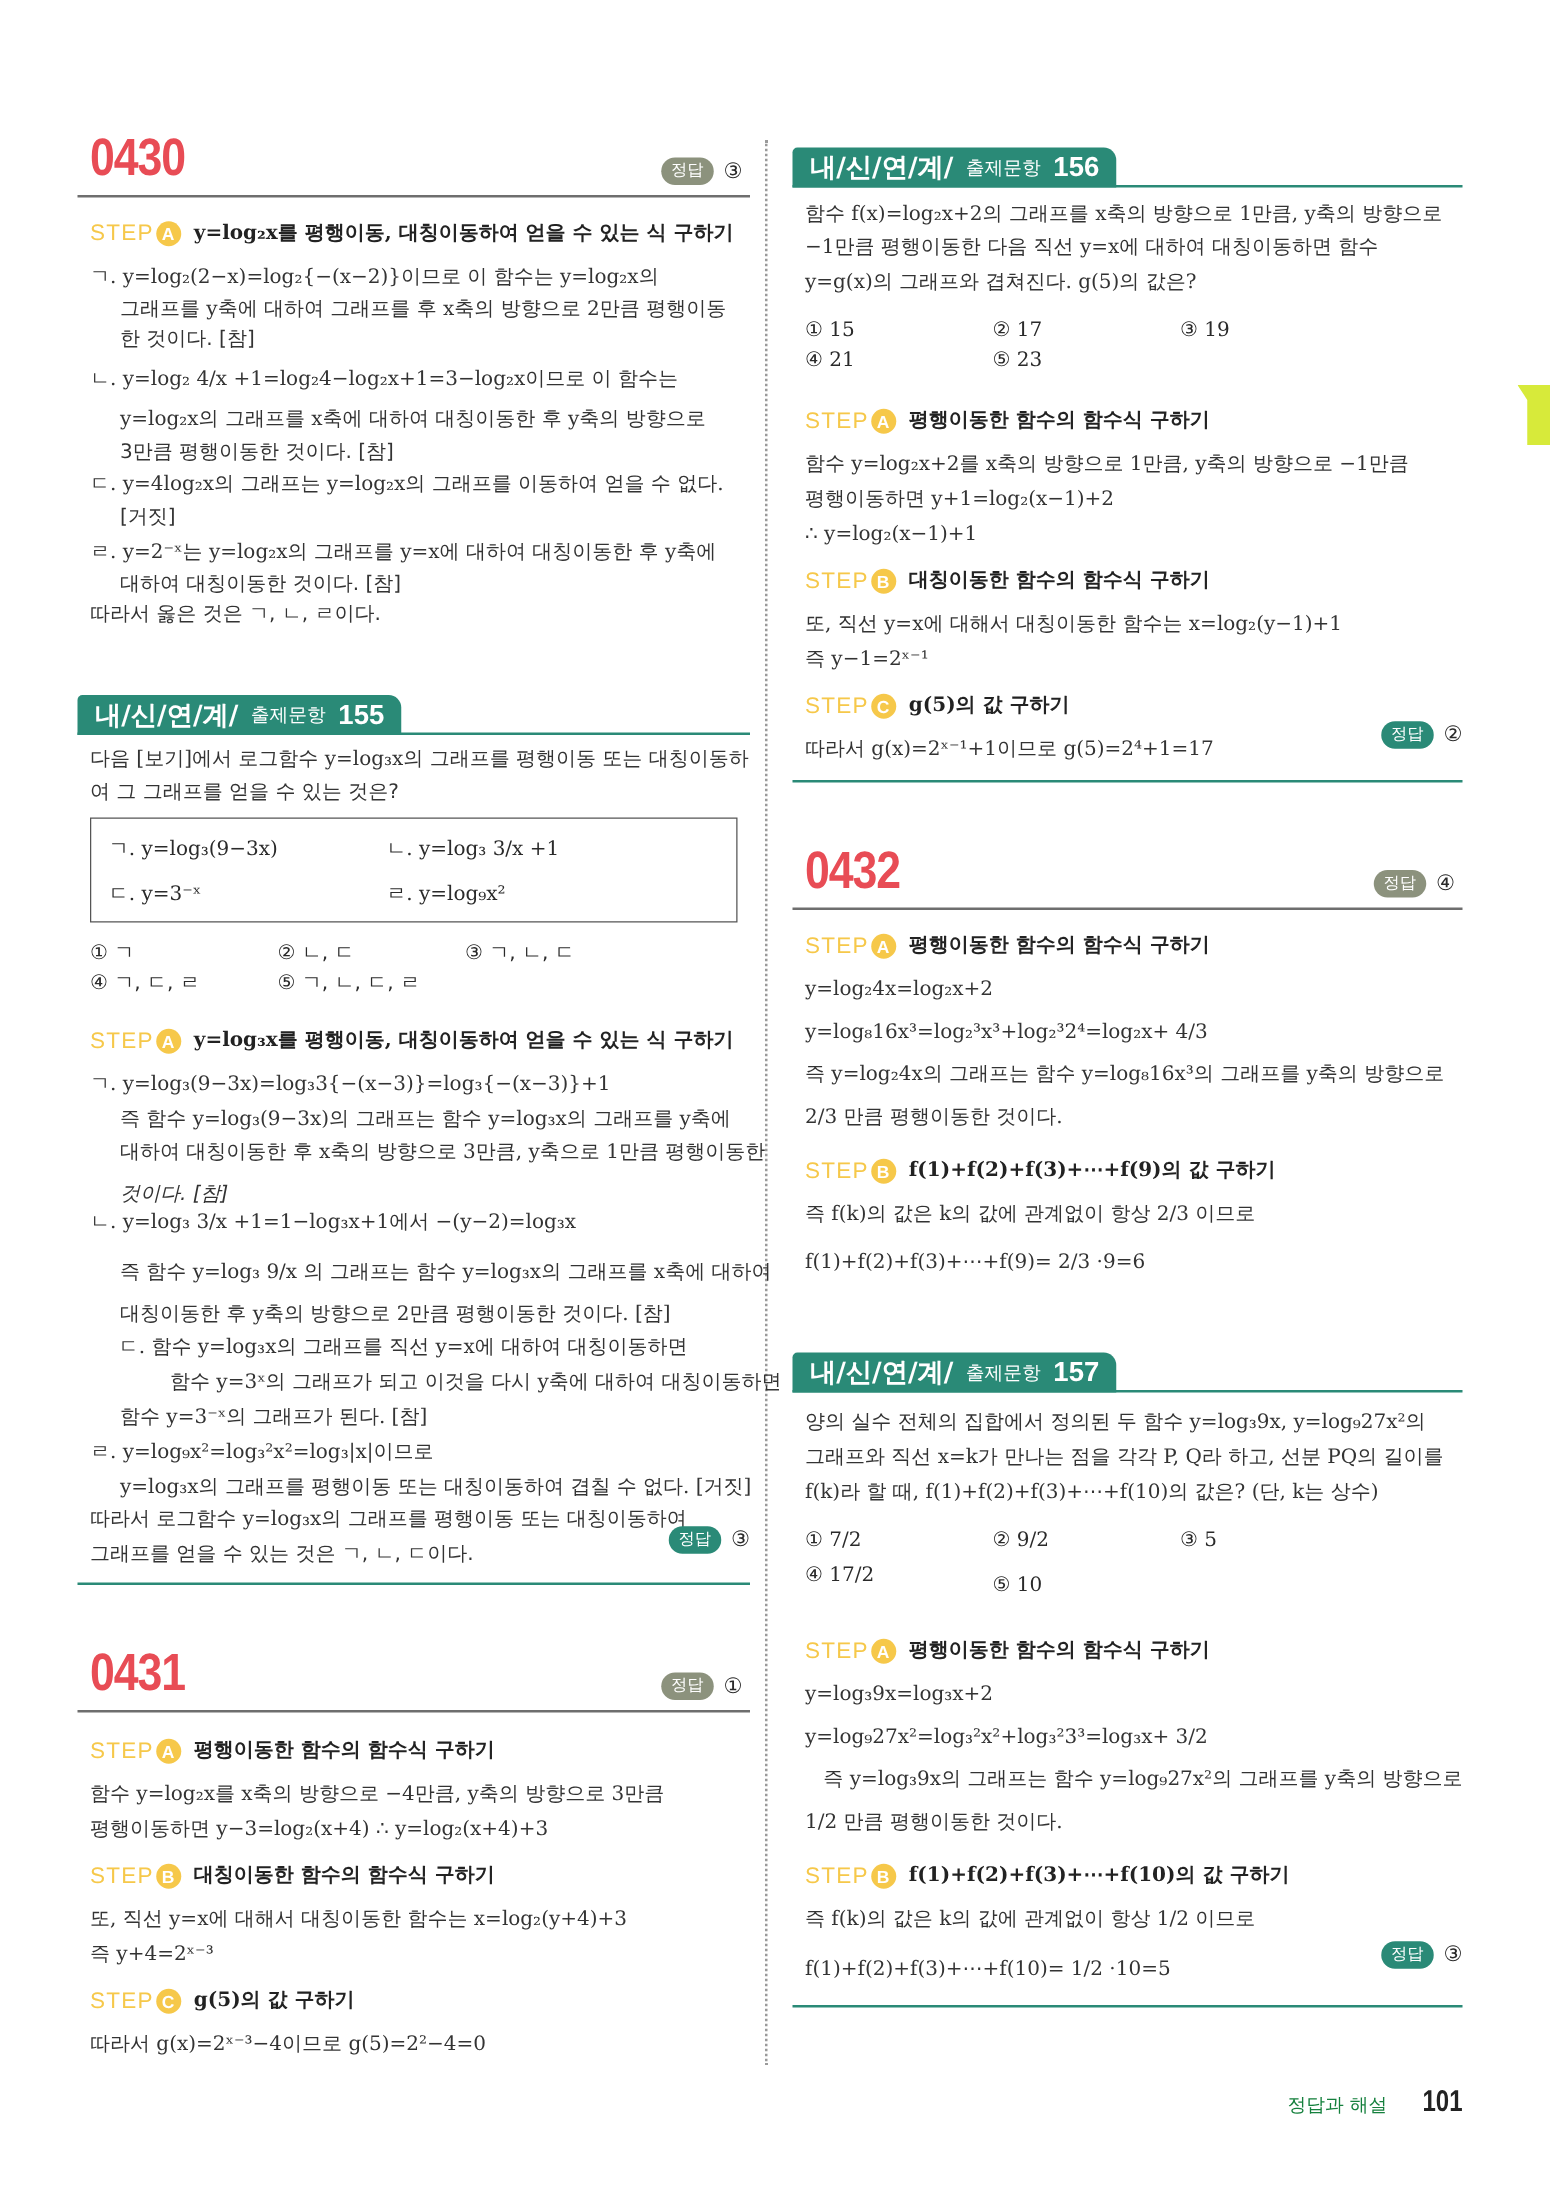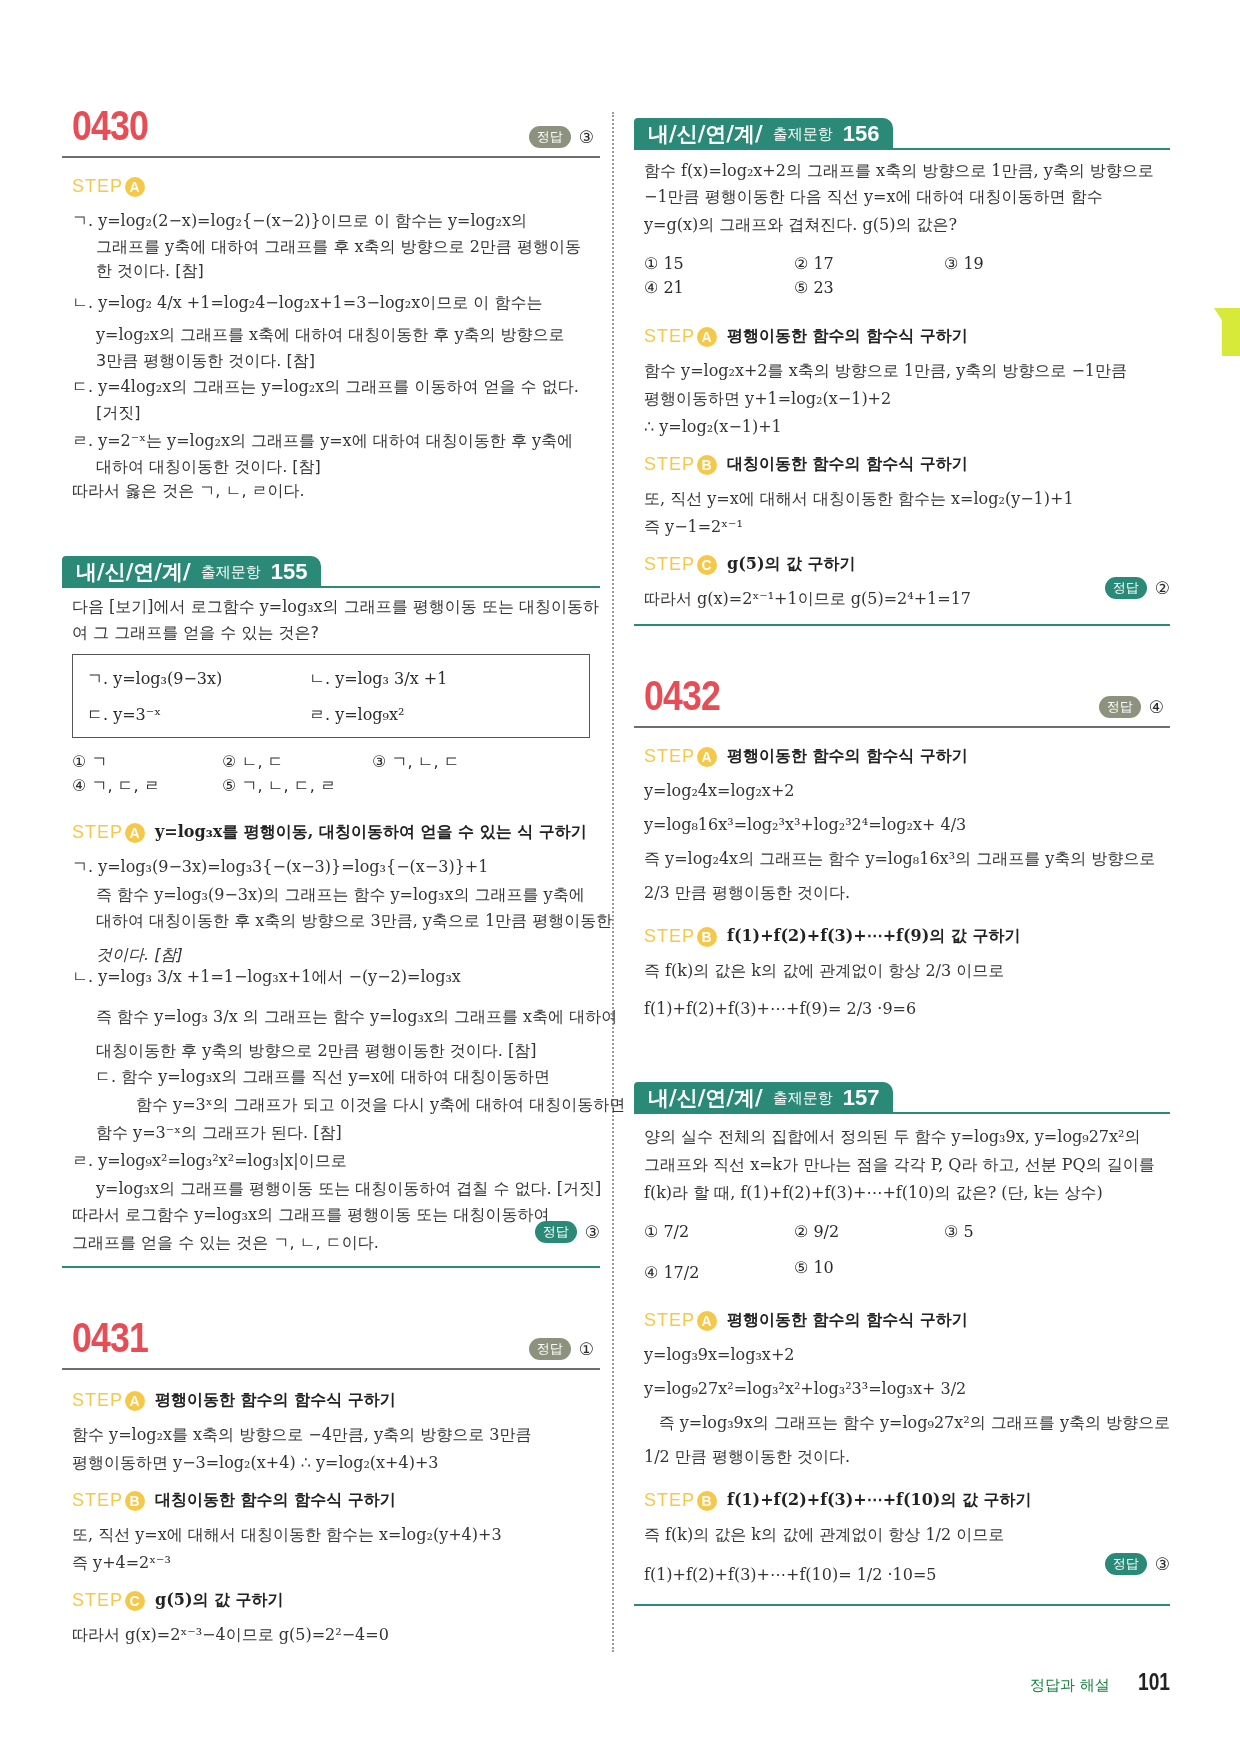--- a/index.html
+++ b/index.html
@@ -59,20 +59,21 @@
     <span class="answer">
       <span class="badge">정답</span>
       <span>③</span>
     </span>
   </div>
   <div class="step" style="top:176px;">
     <span class="step-label">
         <span>STEP</span>
         <span class="step-letter">A</span>
       </span>
+    <span class="math">y=log₂x를 평행이동, 대칭이동하여 얻을 수 있는 식 구하기</span>
   </div>
   <div class="line math" style="top:210px;">ㄱ. y=log₂(2−x)=log₂{−(x−2)}이므로 이 함수는 y=log₂x의</div>
   <div class="line ind math" style="top:236px;">그래프를 y축에 대하여 그래프를 후 x축의 방향으로 2만큼 평행이동</div>
   <div class="line ind" style="top:260px;">한 것이다. [참]</div>
   <div class="line math" style="top:292px;">ㄴ. y=log₂ 4/x +1=log₂4−log₂x+1=3−log₂x이므로 이 함수는</div>
   <div class="line ind math" style="top:324px;">y=log₂x의 그래프를 x축에 대하여 대칭이동한 후 y축의 방향으로</div>
   <div class="line ind" style="top:350px;">3만큼 평행이동한 것이다. [참]</div>
   <div class="line math" style="top:376px;">ㄷ. y=4log₂x의 그래프는 y=log₂x의 그래프를 이동하여 얻을 수 없다.</div>
   <div class="line ind" style="top:402px;">[거짓]</div>
   <div class="line math" style="top:430px;">ㄹ. y=2⁻ˣ는 y=log₂x의 그래프를 y=x에 대하여 대칭이동한 후 y축에</div>
@@ -106,21 +107,21 @@
         <span>STEP</span>
         <span class="step-letter">A</span>
       </span>
     <span class="math">y=log₃x를 평행이동, 대칭이동하여 얻을 수 있는 식 구하기</span>
   </div>
   <div class="line math" style="top:856px;">ㄱ. y=log₃(9−3x)=log₃3{−(x−3)}=log₃{−(x−3)}+1</div>
   <div class="line ind math" style="top:884px;">즉 함수 y=log₃(9−3x)의 그래프는 함수 y=log₃x의 그래프를 y축에</div>
   <div class="line ind math" style="top:910px;">대하여 대칭이동한 후 x축의 방향으로 3만큼, y축으로 1만큼 평행이동한</div>
   <div class="line ind" style="top:944px;font-style:italic;">것이다. [참]</div>
   <div class="line math" style="top:966px;">ㄴ. y=log₃ 3/x +1=1−log₃x+1에서 −(y−2)=log₃x</div>
-  <div class="line ind math" style="top:1006px;">즉 함수 y=log₃ 3/x 의 그래프는 함수 y=log₃x의 그래프를 x축에 대하여</div>
+  <div class="line ind math" style="top:1006px;">즉 함수 y=log₃ 9/x 의 그래프는 함수 y=log₃x의 그래프를 x축에 대하여</div>
   <div class="line ind math" style="top:1040px;">대칭이동한 후 y축의 방향으로 2만큼 평행이동한 것이다. [참]</div>
   <div class="line math" style="top:1066px;margin-left:23px;">ㄷ. 함수 y=log₃x의 그래프를 직선 y=x에 대하여 대칭이동하면</div>
   <div class="line ind math" style="top:1094px;margin-left:40px;">함수 y=3ˣ의 그래프가 되고 이것을 다시 y축에 대하여 대칭이동하면</div>
   <div class="line ind math" style="top:1122px;">함수 y=3⁻ˣ의 그래프가 된다. [참]</div>
   <div class="line math" style="top:1150px;">ㄹ. y=log₉x²=log₃²x²=log₃|x|이므로</div>
   <div class="line ind math" style="top:1178px;">y=log₃x의 그래프를 평행이동 또는 대칭이동하여 겹칠 수 없다. [거짓]</div>
   <div class="line math" style="top:1204px;">따라서 로그함수 y=log₃x의 그래프를 평행이동 또는 대칭이동하여</div>
   <div class="line" style="top:1232px;">그래프를 얻을 수 있는 것은 ㄱ, ㄴ, ㄷ이다.</div>
   <div class="answer" style="position:absolute; top:1232px; right:0;">
     <span class="badge teal">정답</span>
@@ -250,21 +251,21 @@
       <span class="t3">157</span>
     </div>
   </div>
   <div class="line math" style="top:1126px;">양의 실수 전체의 집합에서 정의된 두 함수 y=log₃9x, y=log₉27x²의</div>
   <div class="line math" style="top:1154px;">그래프와 직선 x=k가 만나는 점을 각각 P, Q라 하고, 선분 PQ의 길이를</div>
   <div class="line math" style="top:1182px;">f(k)라 할 때, f(1)+f(2)+f(3)+⋯+f(10)의 값은? (단, k는 상수)</div>
   <div class="choices math" style="top:1222px;">
     <span class="c" style="left:0; top:0;">① 7/2</span>
     <span class="c" style="left:150px; top:0;">② 9/2</span>
     <span class="c" style="left:300px; top:0;">③ 5</span>
-    <span class="c" style="left:0; top:41px;">④ 17/2</span>
+    <span class="c" style="left:0; top:28px;">④ 17/2</span>
     <span class="c" style="left:150px; top:36px;">⑤ 10</span>
   </div>
   <div class="step" style="top:1310px;">
     <span class="step-label">
         <span>STEP</span>
         <span class="step-letter">A</span>
       </span>
     <span>평행이동한 함수의 함수식 구하기</span>
   </div>
   <div class="line math" style="top:1344px;">y=log₃9x=log₃x+2</div>

